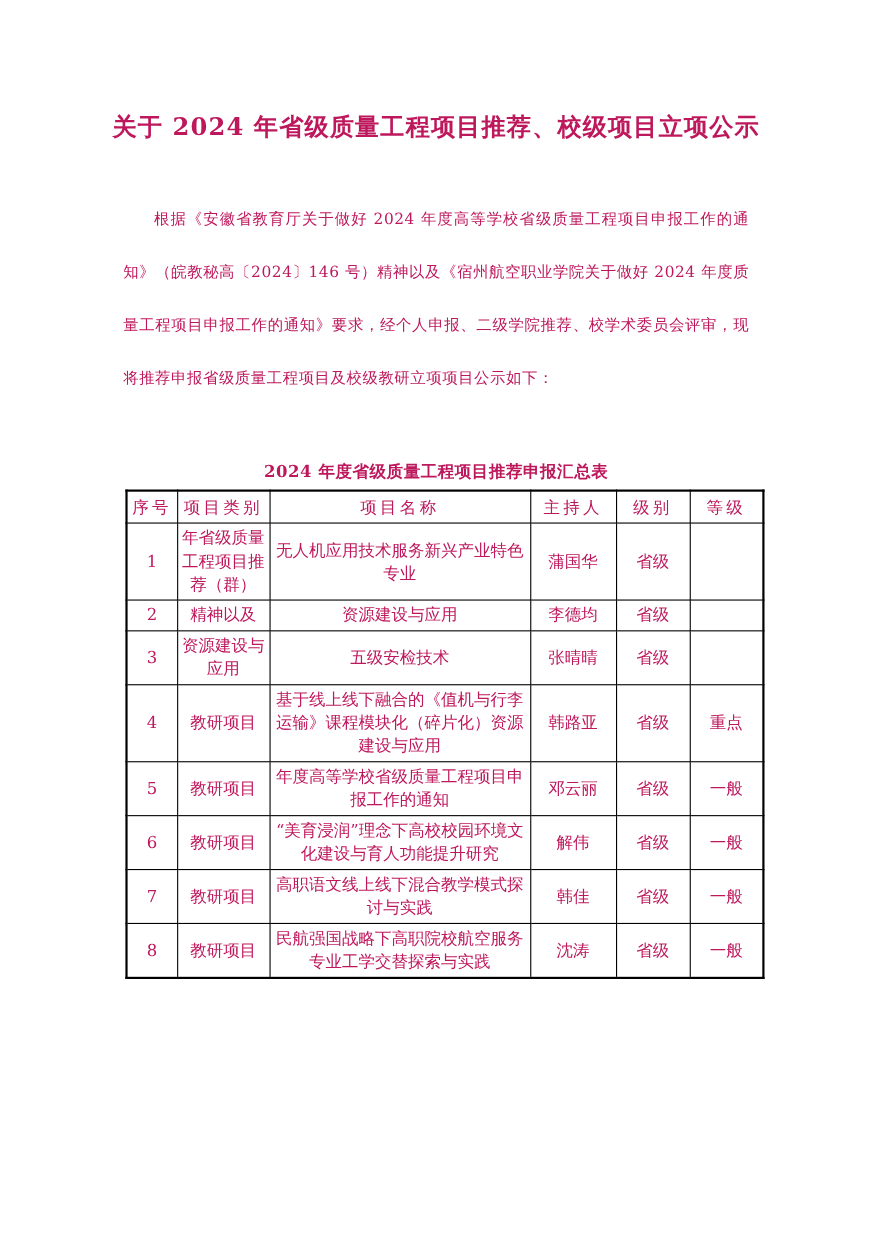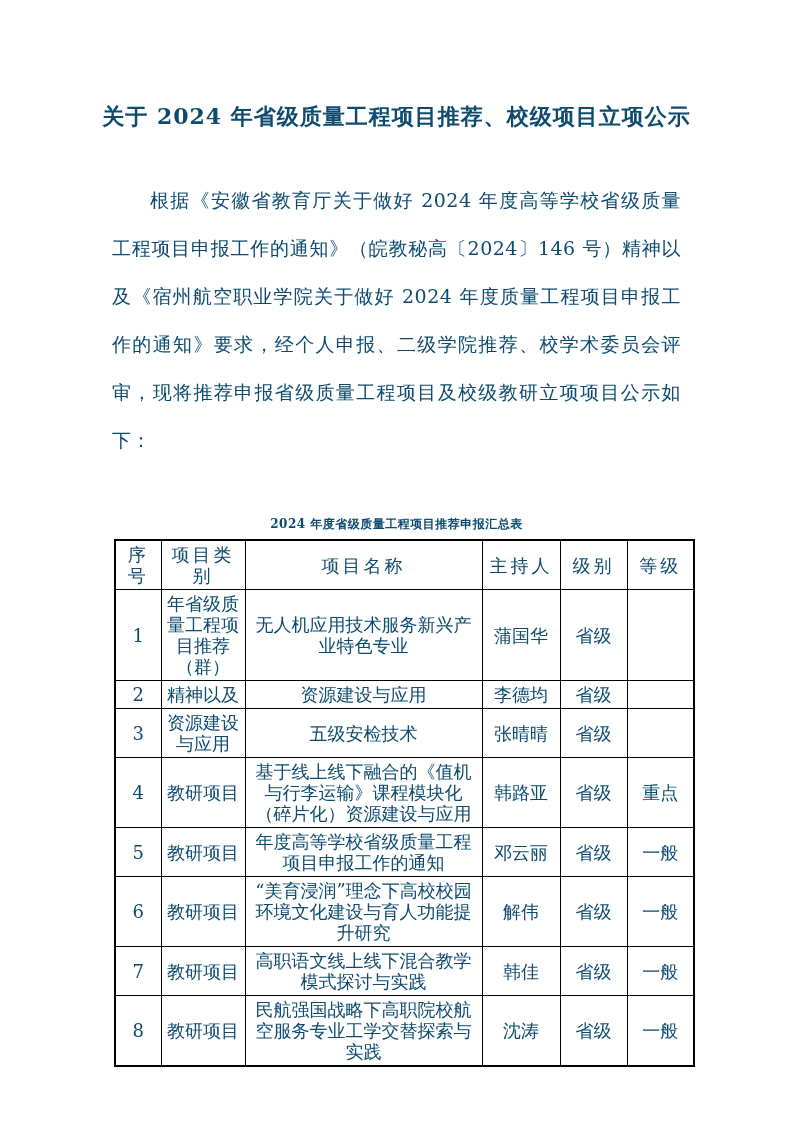--- a/index.html
+++ b/index.html
@@ -5,61 +5,61 @@
   html, body {
     margin: 0;
     padding: 0;
     background: #ffffff;
   }
   .page {
     position: relative;
     width: 793px;
     height: 1122px;
     background: #ffffff;
-    color: #0c4a6e;
+    color: #be185d;
     font-family: "DejaVu Serif", "Liberation Serif", serif;
     overflow: hidden;
   }
   .doc-title {
     margin: 0;
     padding: 100px 60px 0 60px;
     text-align: center;
     font-size: 22px;
     font-weight: 700;
     letter-spacing: 1px;
     line-height: 32px;
   }
   .doc-paragraph {
     margin: 44px 112px 0 112px;
-    font-size: 19px;
+    font-size: 14px;
     line-height: 48px;
     text-align: justify;
     text-indent: 2em;
     letter-spacing: 0.5px;
   }
   .table-title {
     margin: 52px 0 6px 0;
     text-align: center;
-    font-size: 12px;
+    font-size: 15px;
     font-weight: 700;
     letter-spacing: 0.5px;
   }
   table.summary-table {
     border-collapse: collapse;
     margin-left: 114px;
     width: 579px;
     table-layout: fixed;
     border: 2px solid #000000;
   }
   table.summary-table th,
   table.summary-table td {
     border: 1px solid #000000;
     text-align: center;
     vertical-align: middle;
-    font-size: 18px;
+    font-size: 15px;
     font-weight: 400;
     padding: 3px 3px;
     line-height: 21px;
     word-break: break-all;
   }
   table.summary-table th {
     height: 22px;
     letter-spacing: 3px;
   }
   table.summary-table td.cell-seq {

